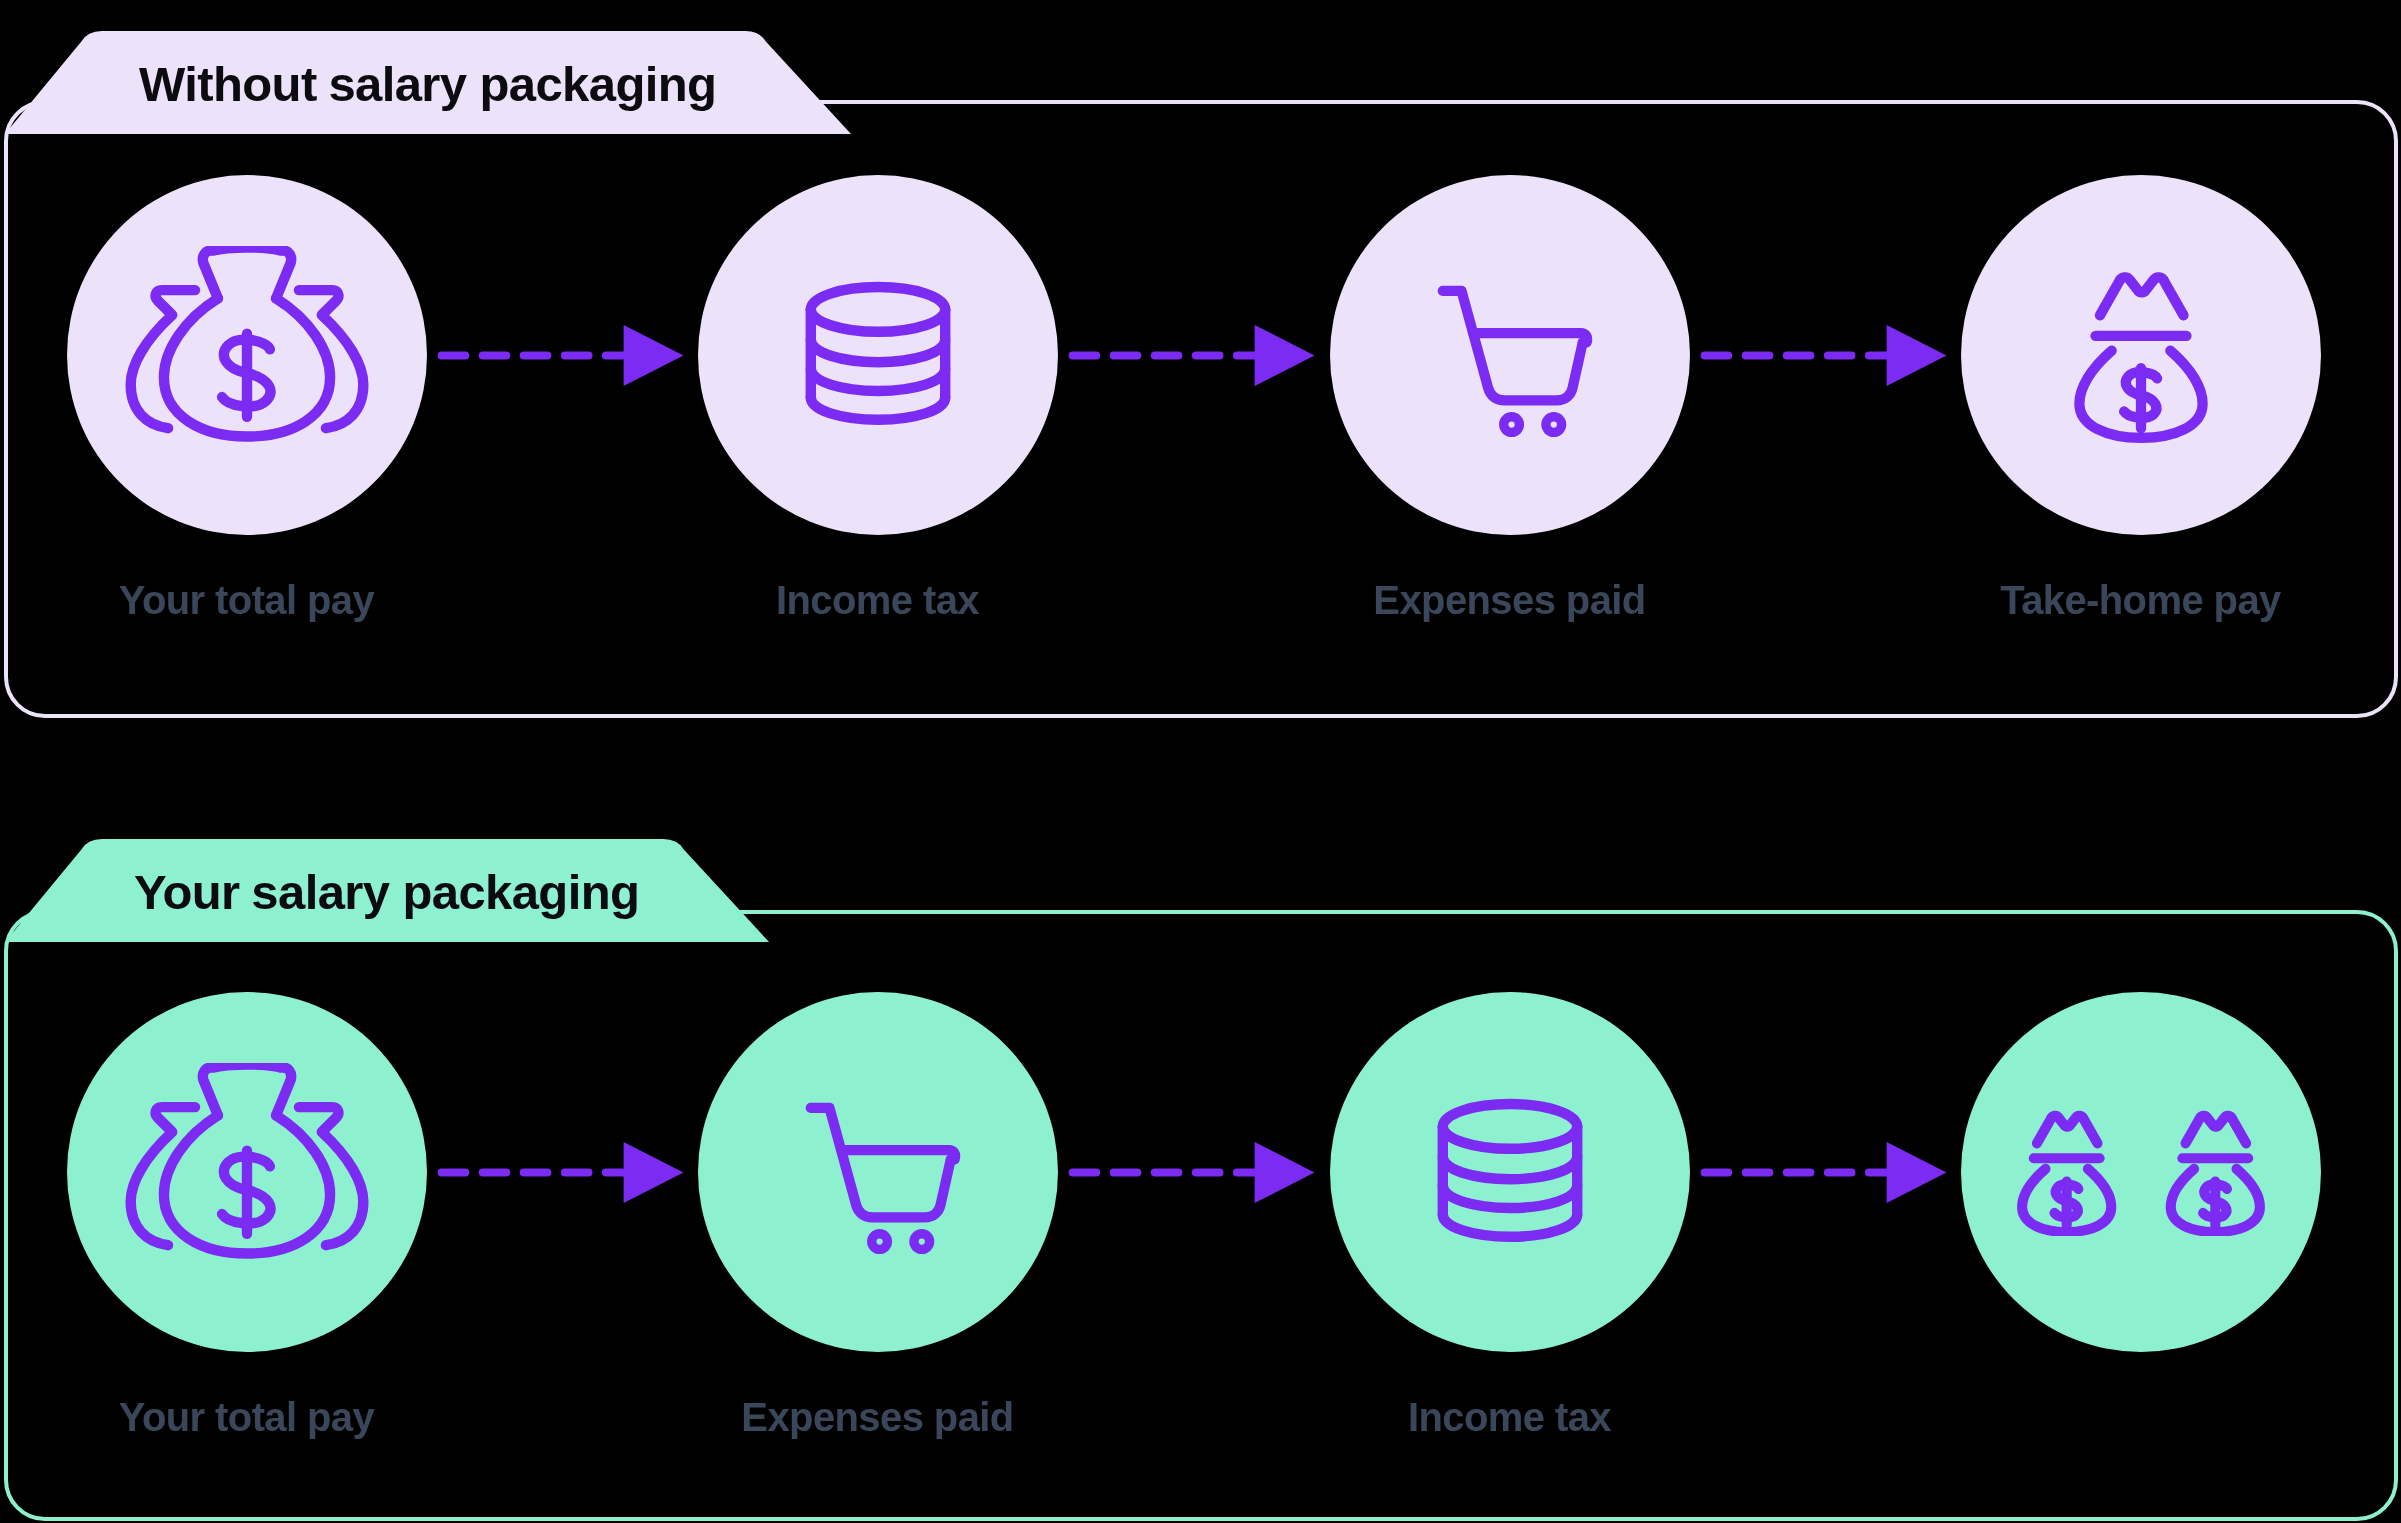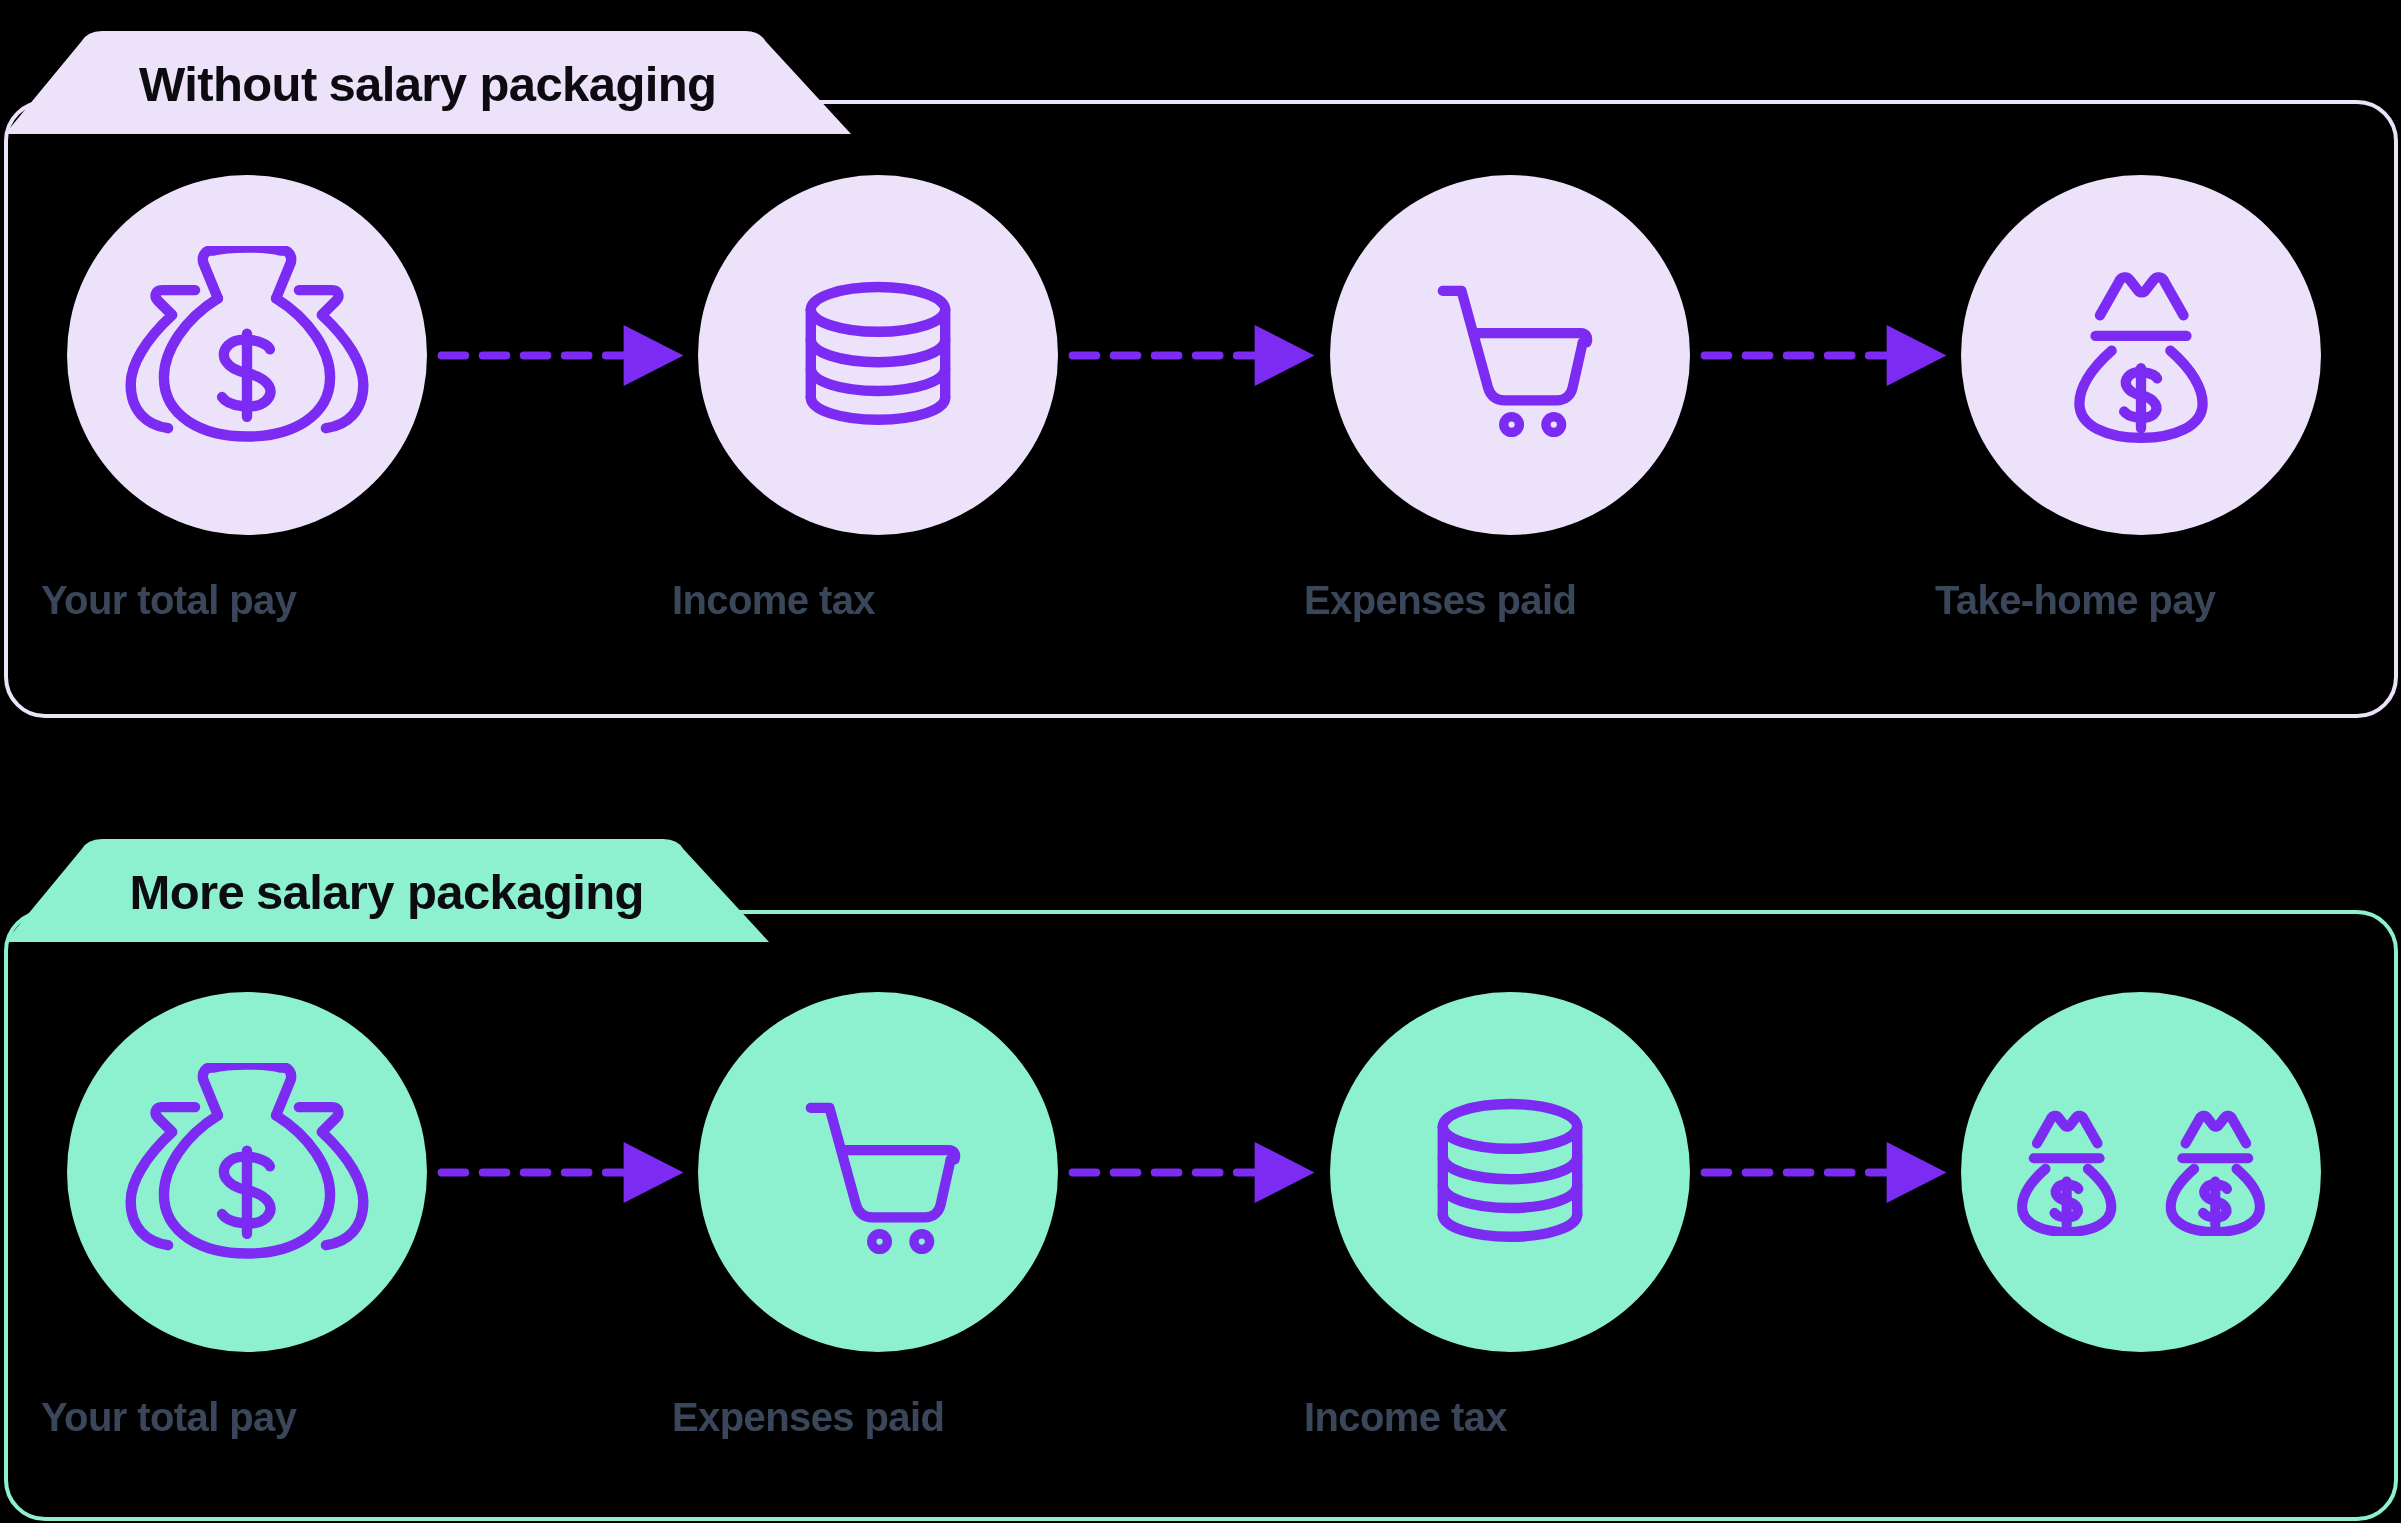--- a/index.html
+++ b/index.html
@@ -33,21 +33,21 @@
     display: flex; align-items: center; justify-content: center;
     padding-top: 2.4px; box-sizing: border-box;
     font-size: 49px; letter-spacing: -0.6px;
     color: var(--tab_text);
     white-space: nowrap;
   }
   .tab-title .emph { font-weight: 700; }
   .tab-title .rest { font-weight: 700; margin-left: 0.24em; }
 
   
-  .step { position: absolute; width: 411px; }
+  .step { position: absolute; width: 411px; text-align: center; }
   .step-circle {
     width: 360px; height: 360px; margin: 0 auto;
     border-radius: 50%;
     display: flex; align-items: center; justify-content: center;
   }
   .circle-lav   { background: var(--lavender); --circle-bg: var(--lavender); }
   .circle-green { background: var(--green);    --circle-bg: var(--green); }
   .step-label {
     margin-top: 43px;
     font-size: 40px; font-weight: 700; letter-spacing: -0.6px;
@@ -179,21 +179,21 @@
   </section>
 
   <section>
     <div class="panel-outline outline-green"></div>
 
     <div class="tab tab-2">
       <svg class="tab-bg" viewBox="0 0 1300 176" preserveAspectRatio="none">
         <path class="tab-fill-green" d="M0,176 L130,18 Q140,0 165,0 L1120,0 Q1145,0 1155,18 L1300,176 Z"></path>
       </svg>
       <div class="tab-title">
-        <span class="emph">More</span>
+        <span class="emph">Your</span>
         <span class="rest">salary packaging</span>
       </div>
     </div>
 
     <div class="step" style="left:41px; top:992px;">
       <div class="step-circle circle-green">
         <svg class="icon ic-moneybags" viewBox="0 0 260 210">
             <use href="#ic-moneybags"></use>
           </svg>
       </div>

